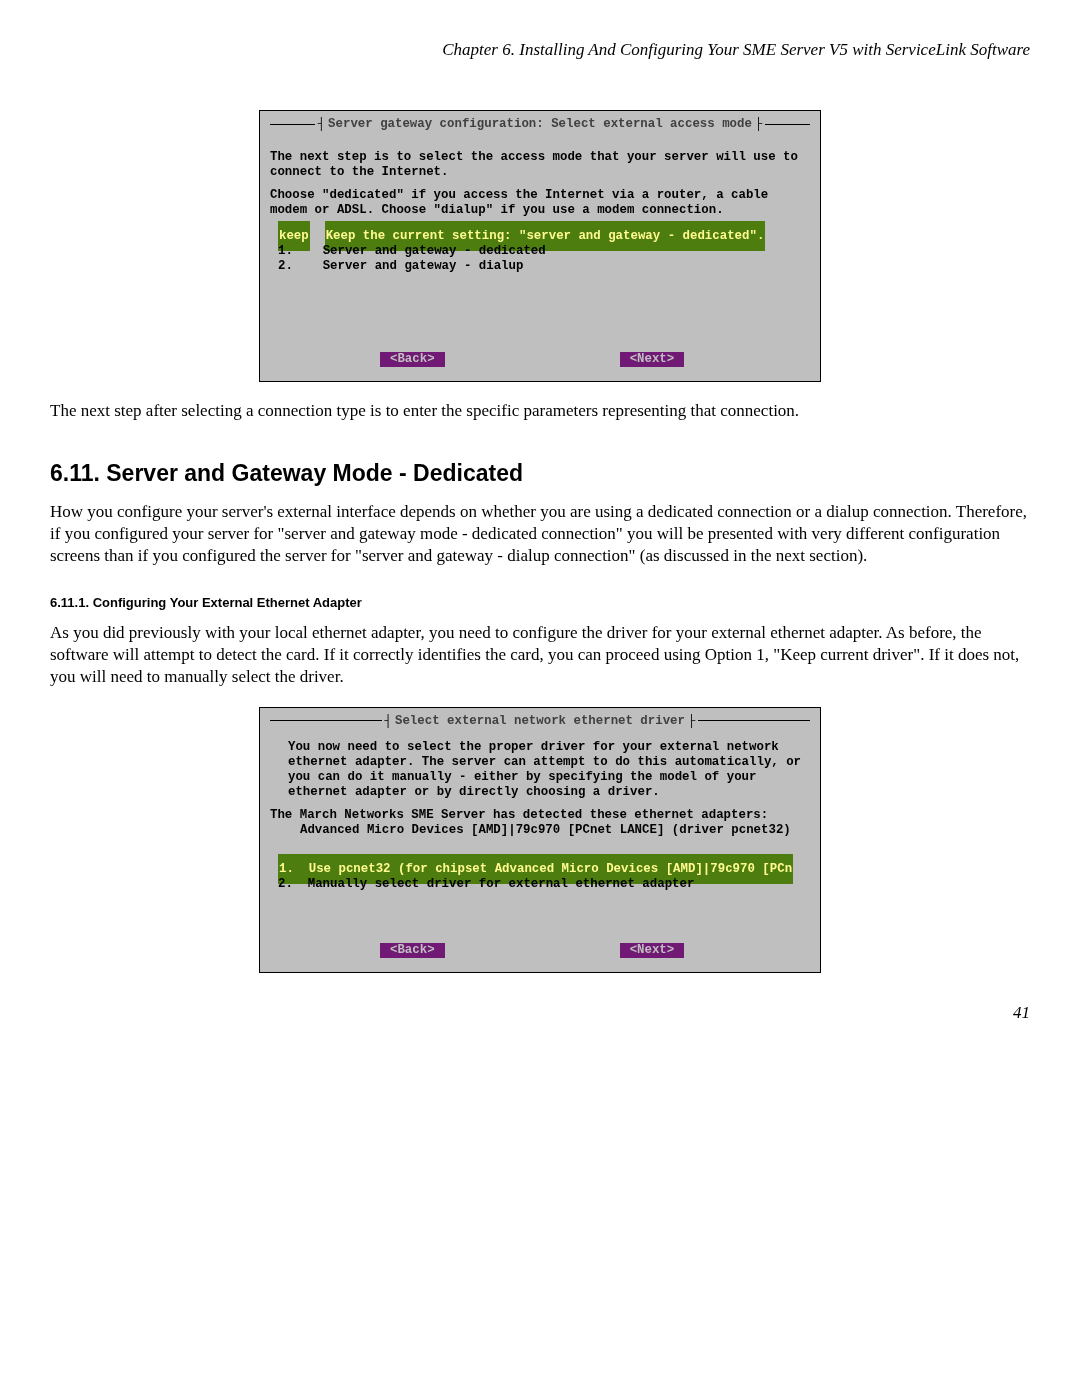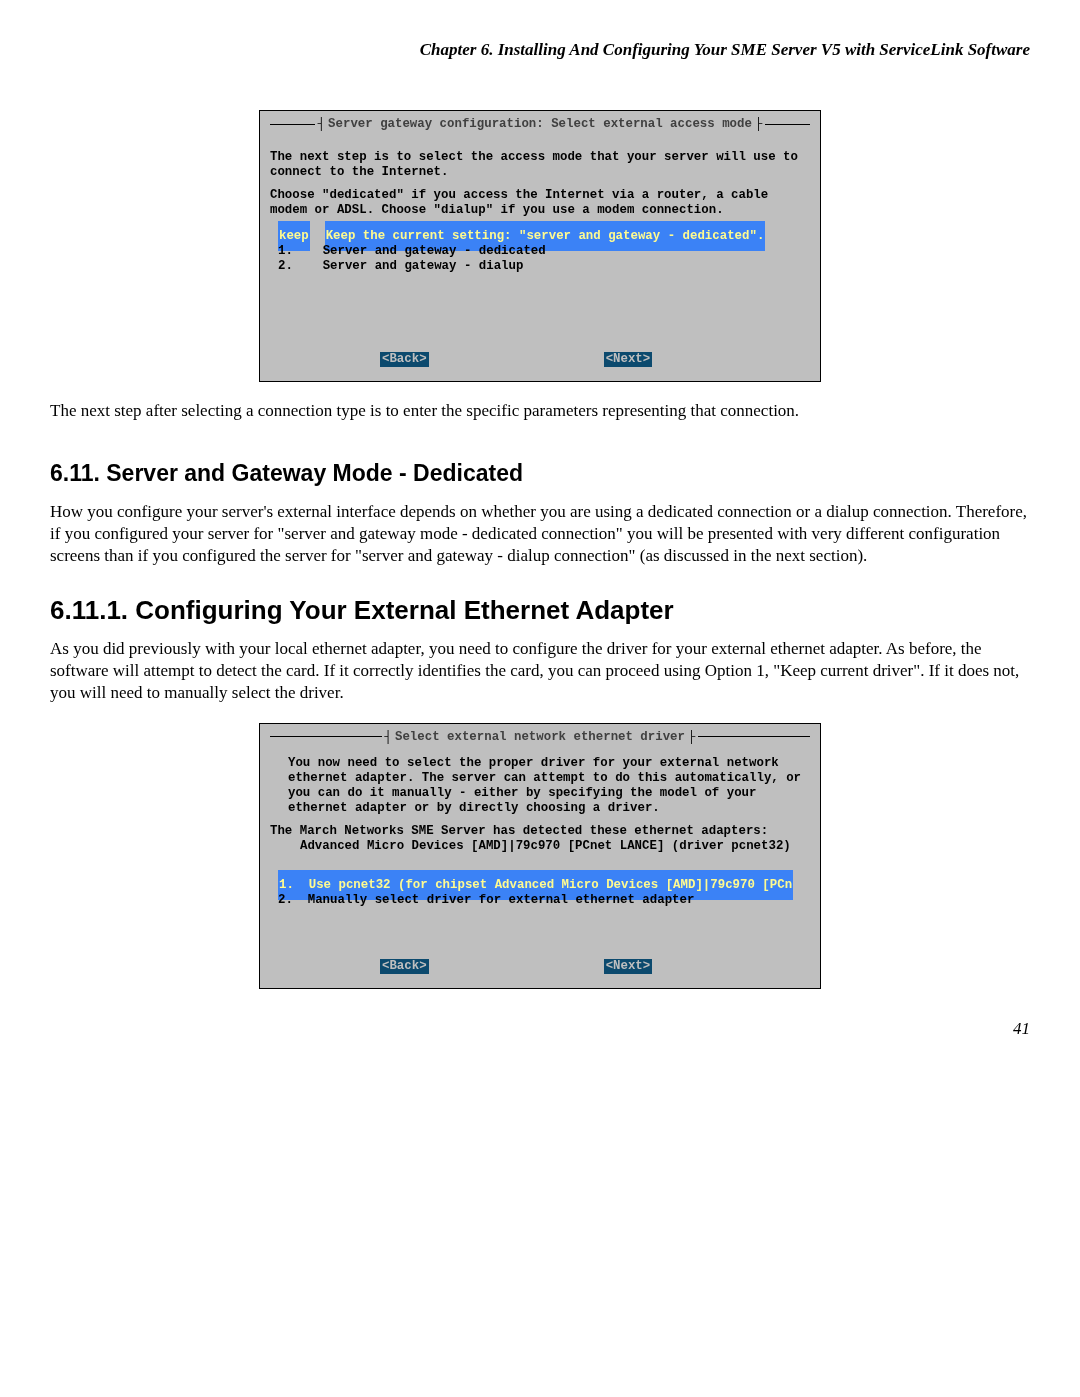--- a/index.html
+++ b/index.html
@@ -10,21 +10,20 @@
     width: 1080px;
   }
   .page {
     padding: 30px 50px 30px 50px;
   }
   .chapter-header {
     text-align: right;
     font-style: italic;
     font-size: 17px;
     padding: 10px 0 50px 0;
-    font-weight: bold;
   }
   .screenshot {
     width: 540px;
     margin: 0 auto 18px auto;
     background: #bfbfbf;
     border: 1px solid #000;
     padding: 6px 10px 14px 10px;
     font-family: "Courier New", Courier, monospace;
     font-size: 12.4px;
     font-weight: bold;
@@ -48,55 +47,55 @@
   }
   .title-text {
     color: #404040;
     padding: 0 0px;
   }
   .mono-block {
     margin: 8px 0;
     font-family: Liberation Mono, monospace;
   }
   .menu-selected {
-    background: #3b82f6;
+    background: #4d7c0f;
     color: #fffb90;
     display: inline;
     padding: 8px 1px;
   }
   .screenshot-buttons {
     display: flex;
     justify-content: flex-start;
     margin-top: 50px;
     padding-left: 110px;
   }
   .screenshot-buttons .btn {
-    background: #0c4a6e;
+    background: #701a75;
     color: #bfbfbf;
-    padding: 0 2px;
+    padding: 0 10px;
     display: inline-block;
   }
   .screenshot-buttons .gap {
     width: 175px;
   }
   .body-text {
     font-size: 17px;
     line-height: 1.3;
     margin: 0 0 18px 0;
   }
   h2.section {
     font-family: Arial, Helvetica, sans-serif;
     font-weight: bold;
     font-size: 23px;
     margin: 38px 0 14px 0;
   }
   h3.subsection {
     font-family: Arial, Helvetica, sans-serif;
     font-weight: bold;
-    font-size: 26px;
+    font-size: 13px;
     margin: 28px 0 12px 0;
   }
   .page-number {
     text-align: right;
     font-style: italic;
     font-size: 17px;
     margin-top: 30px;
   }
   .indent-detected {
     padding-left: 30px;

